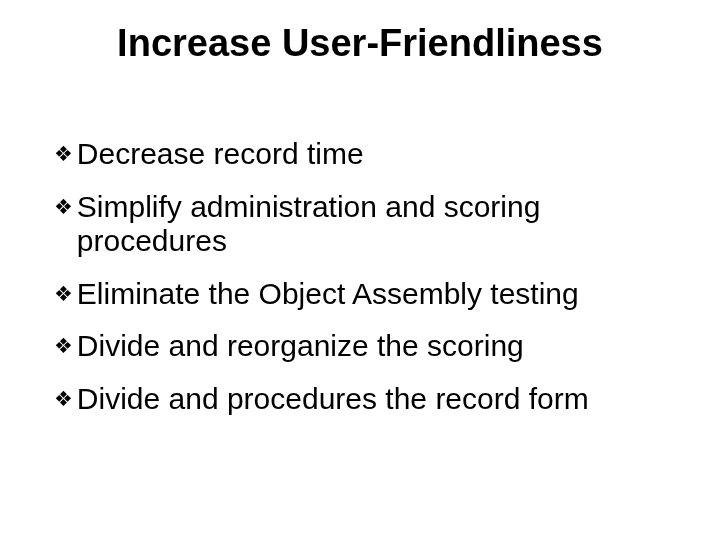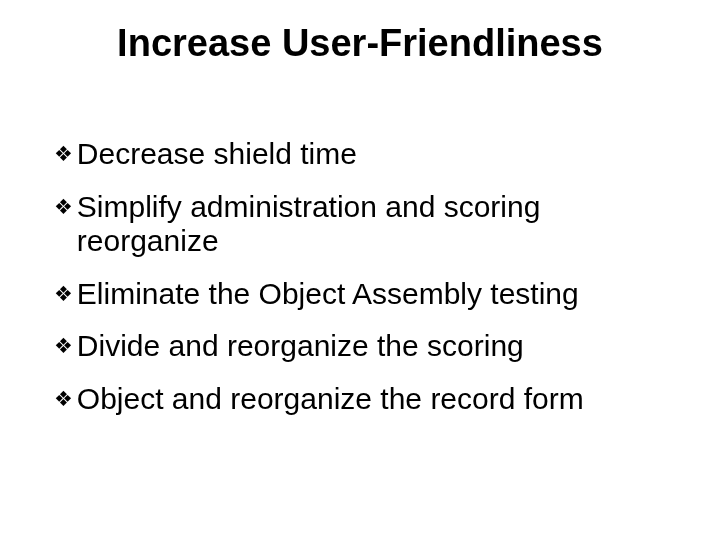--- a/index.html
+++ b/index.html
@@ -47,32 +47,32 @@
   }
 </style>
 </head>
 <body>
 
 <div class="slide">
   <div class="title">Increase User-Friendliness</div>
   <div class="bullets">
     <div class="bullet">
       <span class="icon">❖</span>
-      <span class="text">Decrease shield time</span>
+      <span class="text">Decrease record time</span>
     </div>
     <div class="bullet">
       <span class="icon">❖</span>
-      <span class="text">Simplify administration and scoring reorganize</span>
+      <span class="text">Simplify administration and scoring procedures</span>
     </div>
     <div class="bullet">
       <span class="icon">❖</span>
       <span class="text">Eliminate the Object Assembly testing</span>
     </div>
     <div class="bullet">
       <span class="icon">❖</span>
       <span class="text">Divide and reorganize the scoring</span>
     </div>
     <div class="bullet">
       <span class="icon">❖</span>
-      <span class="text">Object and reorganize the record form</span>
+      <span class="text">Divide and procedures the record form</span>
     </div>
   </div>
 </div>
 
 </body></html>

